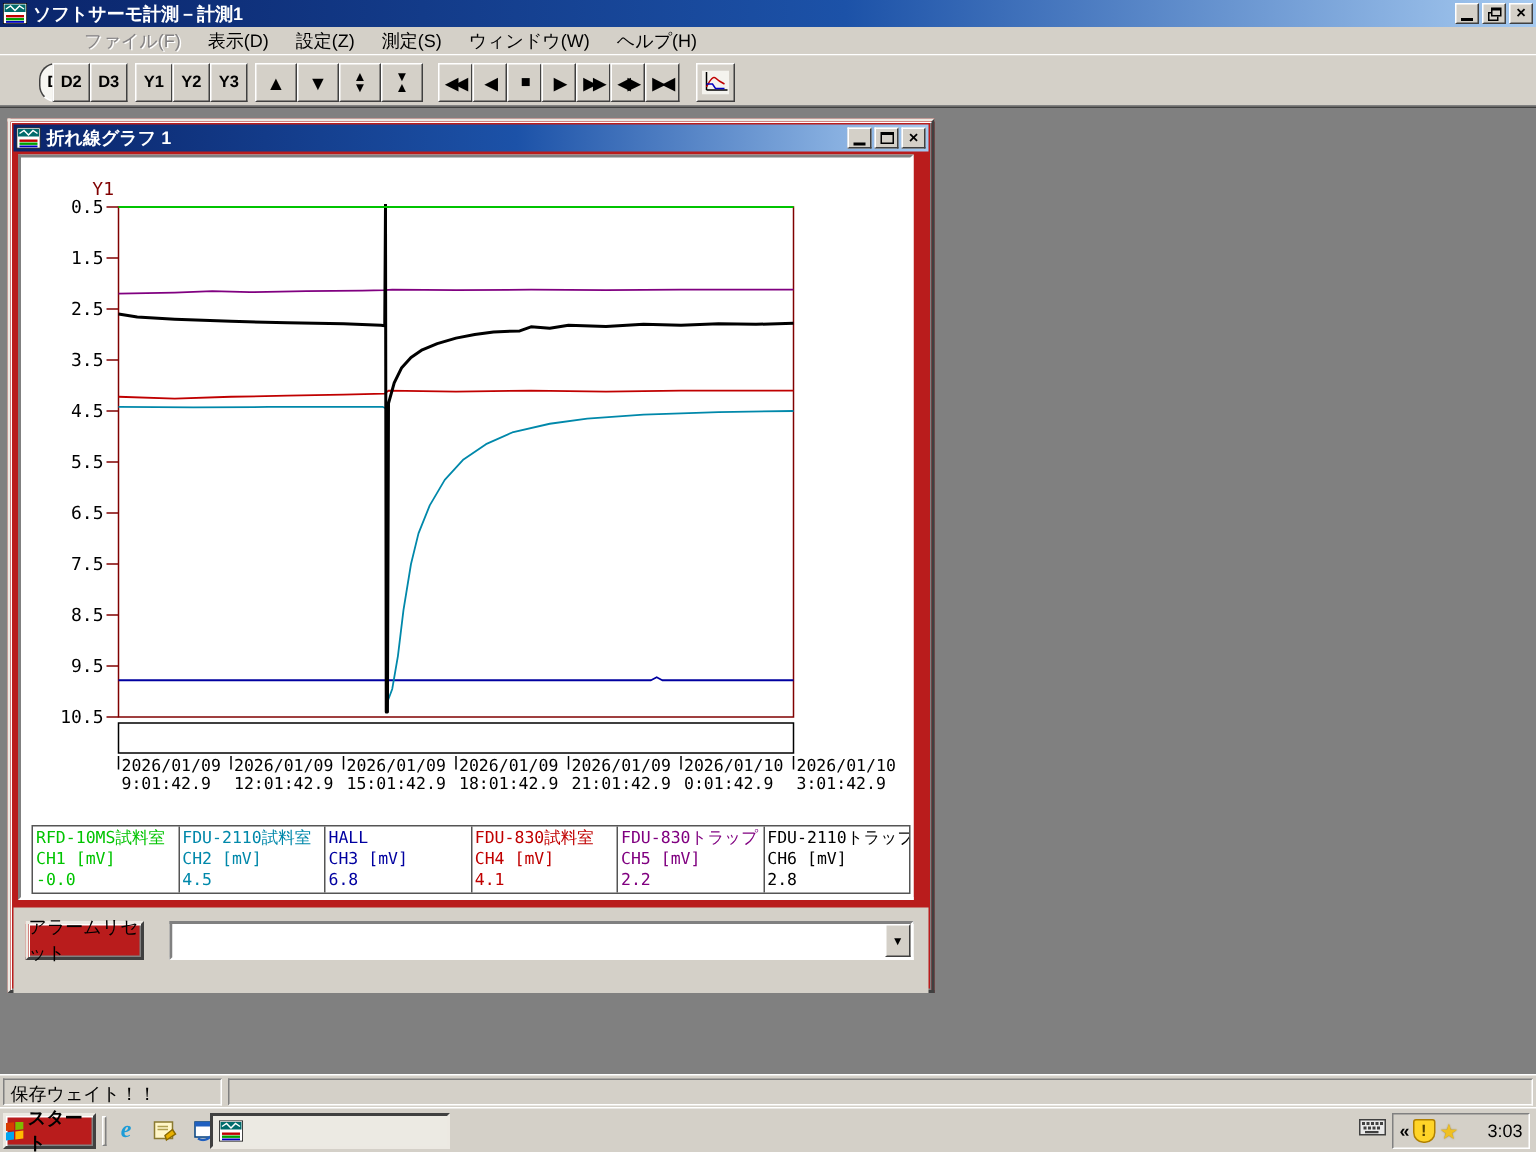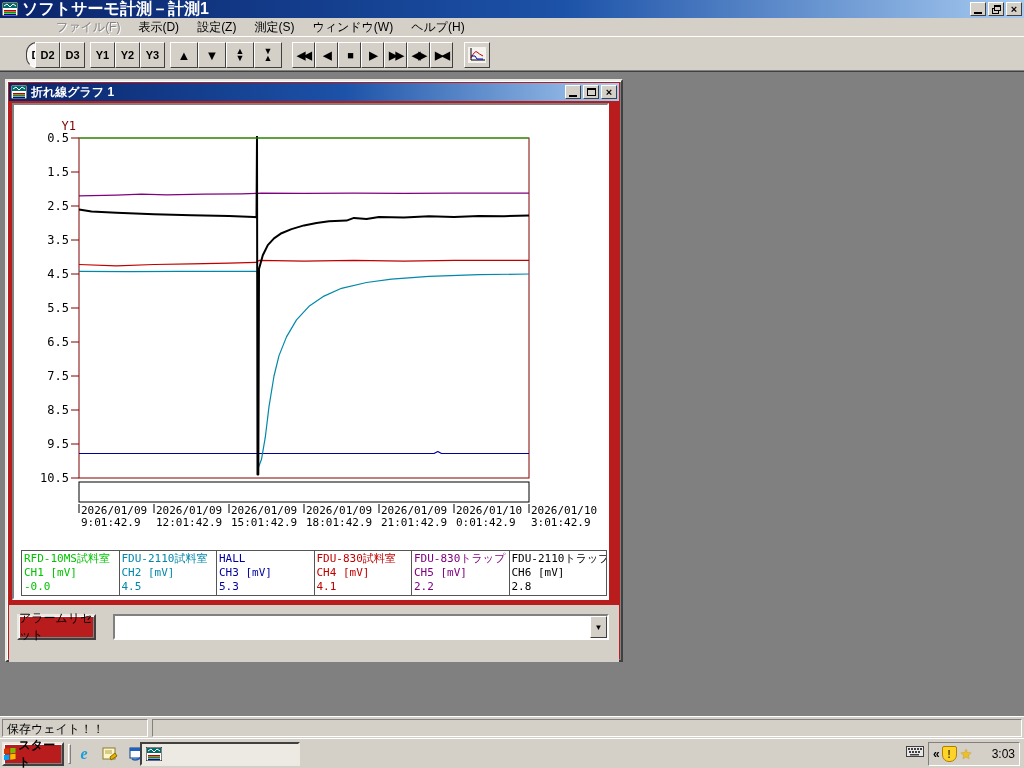--- a/index.html
+++ b/index.html
@@ -6,21 +6,21 @@
   html,body { width:1024px; height:768px; overflow:hidden; }
   body { font-family:"Liberation Sans", sans-serif; background:#D4D0C8; position:relative; font-size:12px; }
 
   
   .raised  { border:2px solid; border-color:#ECE9E2 #404040 #404040 #ECE9E2; background:#b91c1c; box-shadow: inset 1px 1px 0 #fff, inset -1px -1px 0 #808080; }
   .raised1 { border:1px solid; border-color:#fff #404040 #404040 #fff; background:#D4D0C8; }
 
   
   .titlebar { position:absolute; left:0; top:0; width:1024px; height:18px;
     background:linear-gradient(90deg,#0A246A,#1C52A8 55%,#A6CAF0); color:#fff; display:flex; align-items:center; padding:0 2px; }
-  .titlebar .title { font-weight:bold; font-size:16px; margin-left:4px; white-space:nowrap; }
+  .titlebar .title { font-weight:bold; font-size:12px; margin-left:4px; white-space:nowrap; }
   .winbtns { margin-left:auto; display:flex; gap:2px; }
   .winbtn { width:16px; height:14px; display:flex; align-items:center; justify-content:center; font-size:10px; font-weight:bold; color:#000; }
   .glyph-min { width:8px; height:2px; background:#000; margin-top:7px; }
   .glyph-restore { position:relative; width:9px; height:9px; }
   .glyph-restore i { position:absolute; border:1px solid #000; background:#D4D0C8; width:7px; height:6px; display:block; }
   .glyph-restore i.b { left:0; top:3px; } .glyph-restore i.f { left:2px; top:0; border-top-width:2px; }
   .glyph-close { font-size:11px; font-weight:bold; line-height:1; }
 
   .menubar { position:absolute; left:0; top:18px; width:1024px; height:19px; background:#D4D0C8; display:flex; align-items:center; border-bottom:1px solid #fff;padding-left:47px; }
   .menu-item { padding:2px 9px; font-size:12px; color:#000; }
@@ -265,21 +265,21 @@
             <div>-0.0</div>
           </div>
           <div class="legend-cell" style="color: rgb(0, 136, 170);">
             <div>FDU-2110試料室</div>
             <div>CH2 [mV]</div>
             <div>4.5</div>
           </div>
           <div class="legend-cell" style="color: rgb(0, 0, 160);">
             <div>HALL</div>
             <div>CH3 [mV]</div>
-            <div>5.3</div>
+            <div>6.8</div>
           </div>
           <div class="legend-cell" style="color: rgb(192, 0, 0);">
             <div>FDU-830試料室</div>
             <div>CH4 [mV]</div>
             <div>4.1</div>
           </div>
           <div class="legend-cell" style="color: rgb(128, 0, 128);">
             <div>FDU-830トラップ</div>
             <div>CH5 [mV]</div>
             <div>2.2</div>

